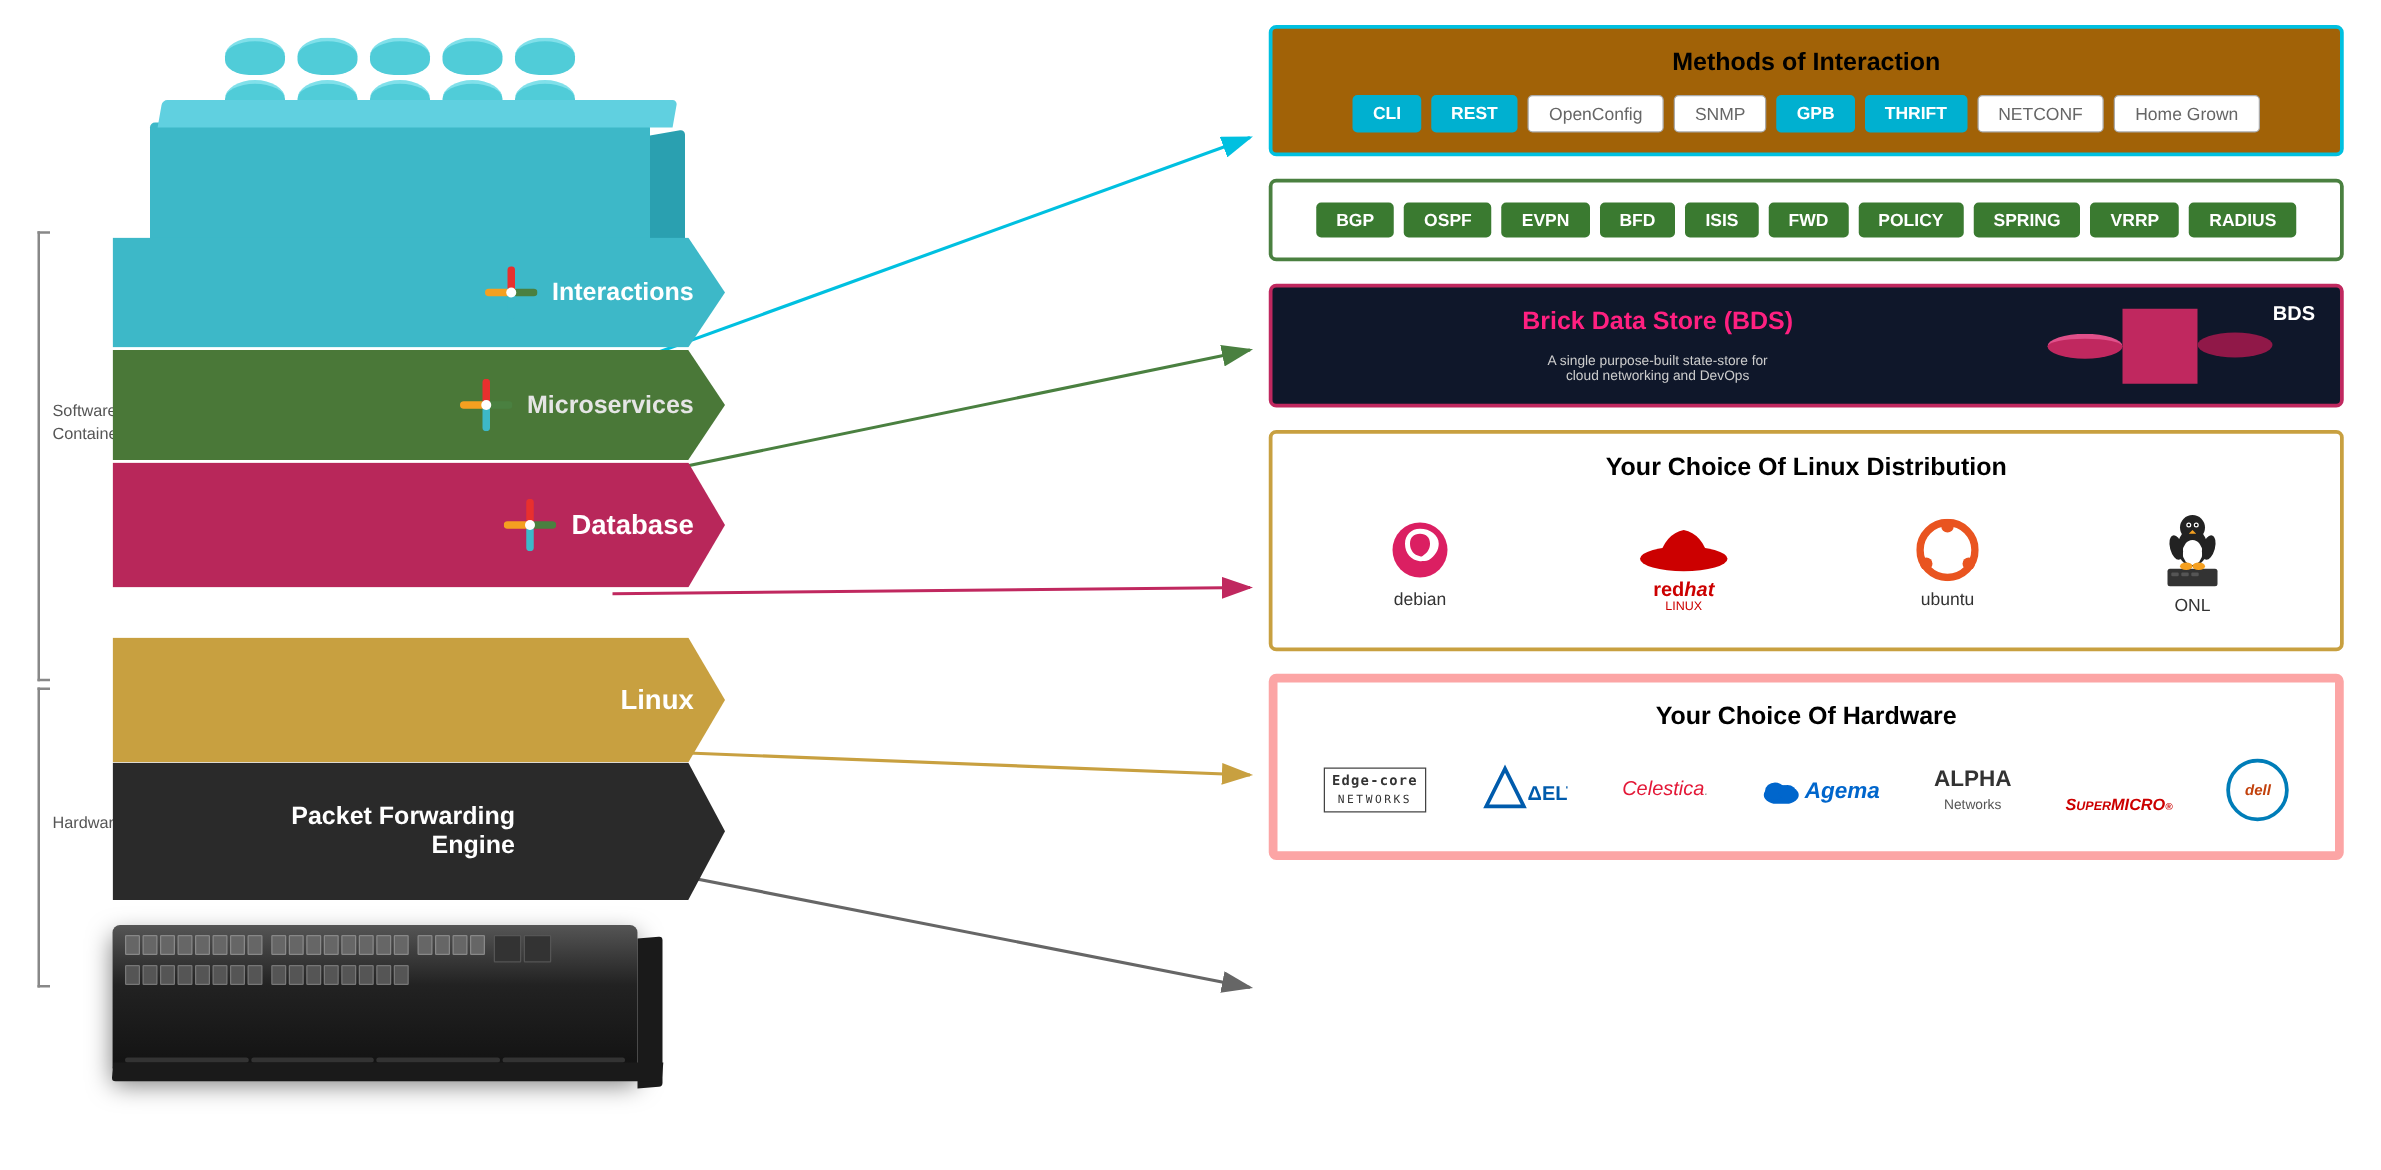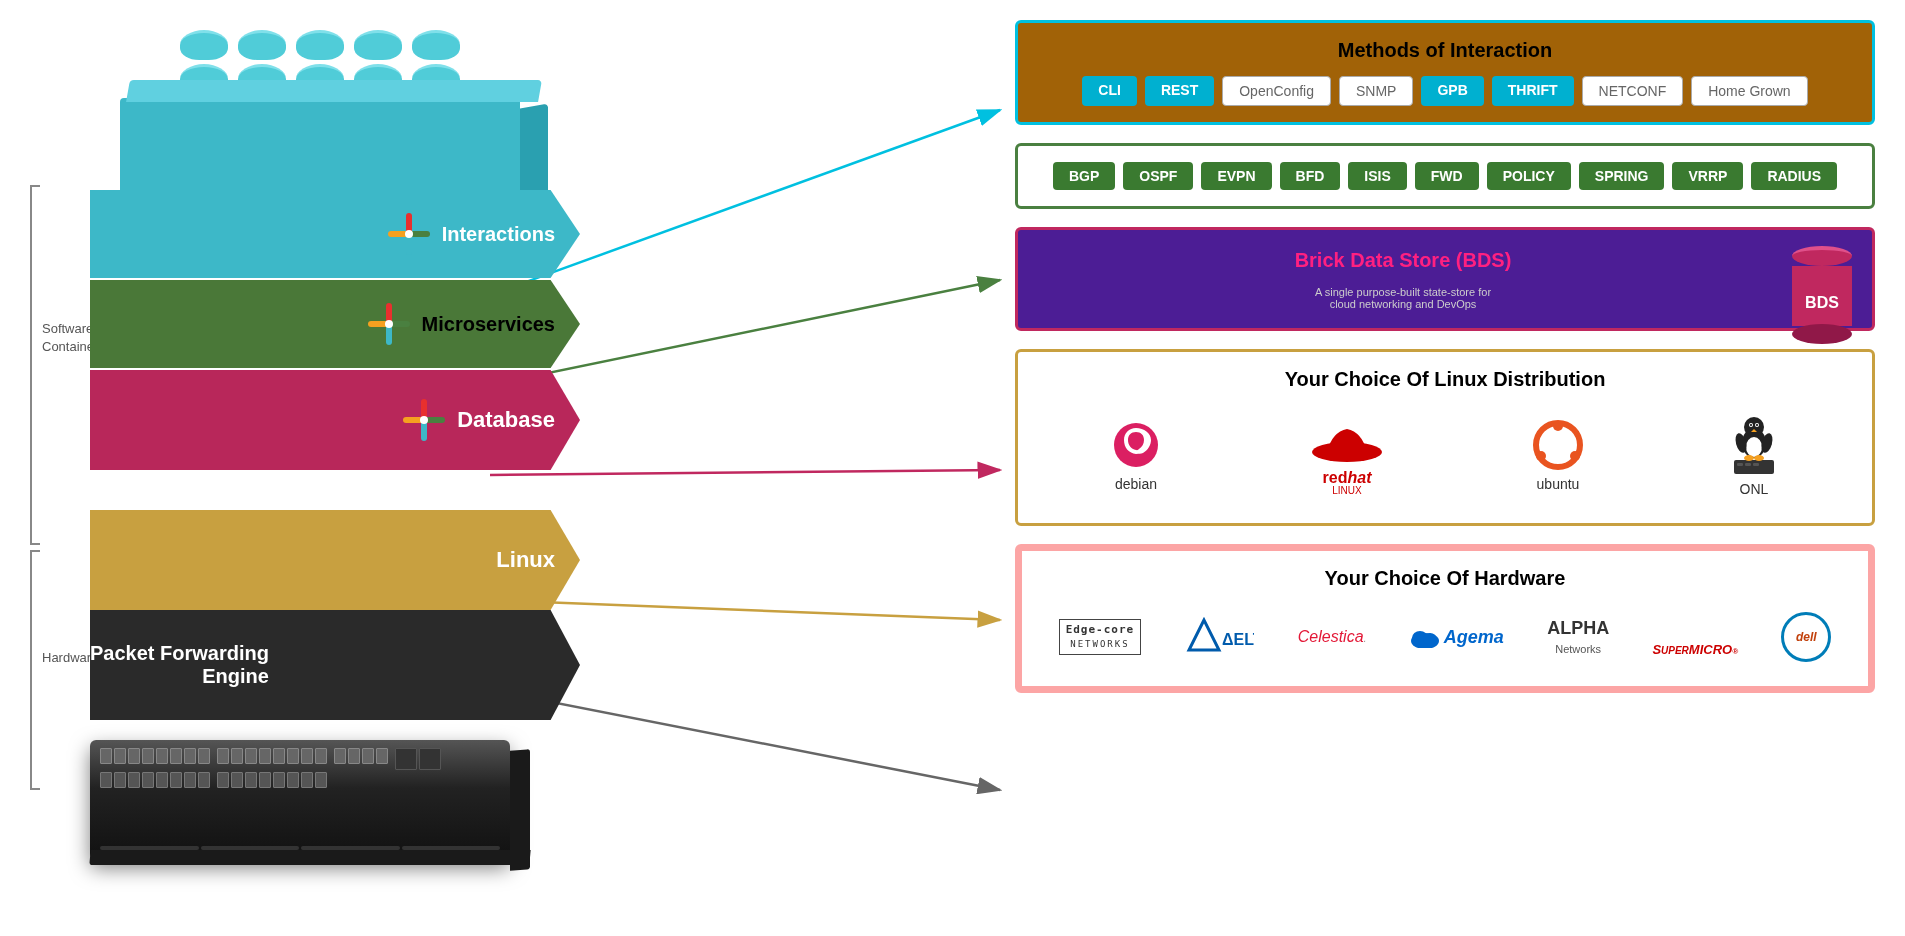--- a/index.html
+++ b/index.html
@@ -62,21 +62,21 @@
 
     .panel-microservices {
       border: 3px solid #4a8040;
       background: #fff;
     }
 
     .panel-microservices .panel-title { color: #000; }
 
     .panel-bds {
       border: 3px solid #c0285f;
-      background: #4c1d95;
+      background: #0f172a;
       color: white;
     }
 
     .panel-bds .panel-title { color: #ff2080; }
 
     .panel-linux {
       border: 3px solid #c8a040;
       background: #fff;
     }
 
@@ -249,39 +249,39 @@
     </div>
 
     <div style="position:absolute; left:60px; top:250px; width:490px; height:88px; background:#4a7838; display:flex; align-items:center; justify-content:flex-end; padding-right:25px; clip-path:polygon(0% 0%, 94% 0%, 100% 50%, 94% 100%, 0% 100%);">
       <svg width="42" height="42" viewBox="0 0 42 42" style="margin-right:12px;">
         <rect x="18" y="0" width="6" height="20" rx="3" fill="#e8302e"></rect>
         <rect x="18" y="22" width="6" height="20" rx="3" fill="#3db8c8"></rect>
         <rect x="0" y="18" width="20" height="6" rx="3" fill="#f5a020"></rect>
         <rect x="22" y="18" width="20" height="6" rx="3" fill="#4a8040"></rect>
         <circle cx="21" cy="21" r="4" fill="#fff"></circle>
       </svg>
-      <span style="color:#000000;font-size:20px;font-weight:bold;">Microservices</span>
+      <span style="color:#e5e5e5;font-size:20px;font-weight:bold;">Microservices</span>
     </div>
 
     <div style="position:absolute; left:60px; top:340px; width:490px; height:100px; background:#b8275a; display:flex; align-items:center; justify-content:flex-end; padding-right:25px; clip-path:polygon(0% 0%, 94% 0%, 100% 50%, 94% 100%, 0% 100%);">
       <svg width="42" height="42" viewBox="0 0 42 42" style="margin-right:12px;">
         <rect x="18" y="0" width="6" height="20" rx="3" fill="#e8302e"></rect>
         <rect x="18" y="22" width="6" height="20" rx="3" fill="#3db8c8"></rect>
         <rect x="0" y="18" width="20" height="6" rx="3" fill="#f5a020"></rect>
         <rect x="22" y="18" width="20" height="6" rx="3" fill="#4a8040"></rect>
         <circle cx="21" cy="21" r="4" fill="#fff"></circle>
       </svg>
       <span style="color:white;font-size:22px;font-weight:bold;">Database</span>
     </div>
 
     <div style="position:absolute; left:60px; top:480px; width:490px; height:100px; background:#c8a040; display:flex; align-items:center; justify-content:flex-end; padding-right:25px; clip-path:polygon(0% 0%, 94% 0%, 100% 50%, 94% 100%, 0% 100%);">
       <span style="color:white;font-size:22px;font-weight:bold;">Linux</span>
     </div>
 
-    <div style="position:absolute; left:60px; top:580px; width:490px; height:110px; background:#2a2a2a; display:flex; align-items:center; justify-content:flex-start; padding-right:25px; clip-path:polygon(0% 0%, 94% 0%, 100% 50%, 94% 100%, 0% 100%);">
+    <div style="position:absolute; left:60px; top:580px; width:490px; height:110px; background:#2a2a2a; display:flex; align-items:center; justify-content:center; padding-right:25px; clip-path:polygon(0% 0%, 94% 0%, 100% 50%, 94% 100%, 0% 100%);">
       <span style="color:white;font-size:20px;font-weight:bold;text-align:right;">Packet Forwarding<br>Engine</span>
     </div>
 
     <div style="position:absolute; bottom:10px; left:60px; width:420px; height:160px;">
 
       <div style="background:linear-gradient(180deg,#555 0%,#222 40%,#111 100%);border-radius:6px;width:100%;height:120px;position:relative;box-shadow:0 8px 20px rgba(0,0,0,0.5);">
 
         <div style="display:flex;gap:3px;padding:8px 10px;flex-wrap:wrap;">
 
           <div style="display:grid;grid-template-columns:repeat(24,1fr);gap:2px;width:100%;">
@@ -385,21 +385,21 @@
       </div>
     </div>
 
     <div class="panel panel-bds">
       <div class="bds-content">
         <div class="bds-text">
           <div class="panel-title">Brick Data Store (BDS)</div>
           <div class="bds-subtitle">A single purpose-built state-store for<br>cloud networking and DevOps</div>
         </div>
 
-        <div style="display:flex;flex-direction:column;align-items:center;margin-left:24px;justify-content:space-between;">
+        <div style="display:flex;flex-direction:row;align-items:center;margin-left:24px;justify-content:space-between;">
           <div style="width:60px;height:20px;background:#c0285f;border-radius:50%;border-top:4px solid #e0508a;"></div>
           <div style="width:60px;height:60px;background:#c0285f;"></div>
           <div style="width:60px;height:20px;background:#901848;border-radius:50%;margin-top:-2px;"></div>
           <div style="color:white;font-size:16px;font-weight:bold;margin-top:-50px;text-align:center;position:relative;z-index:1;">BDS</div>
         </div>
       </div>
     </div>
 
     <div class="panel panel-linux">
       <div class="panel-title">Your Choice Of Linux Distribution</div>

